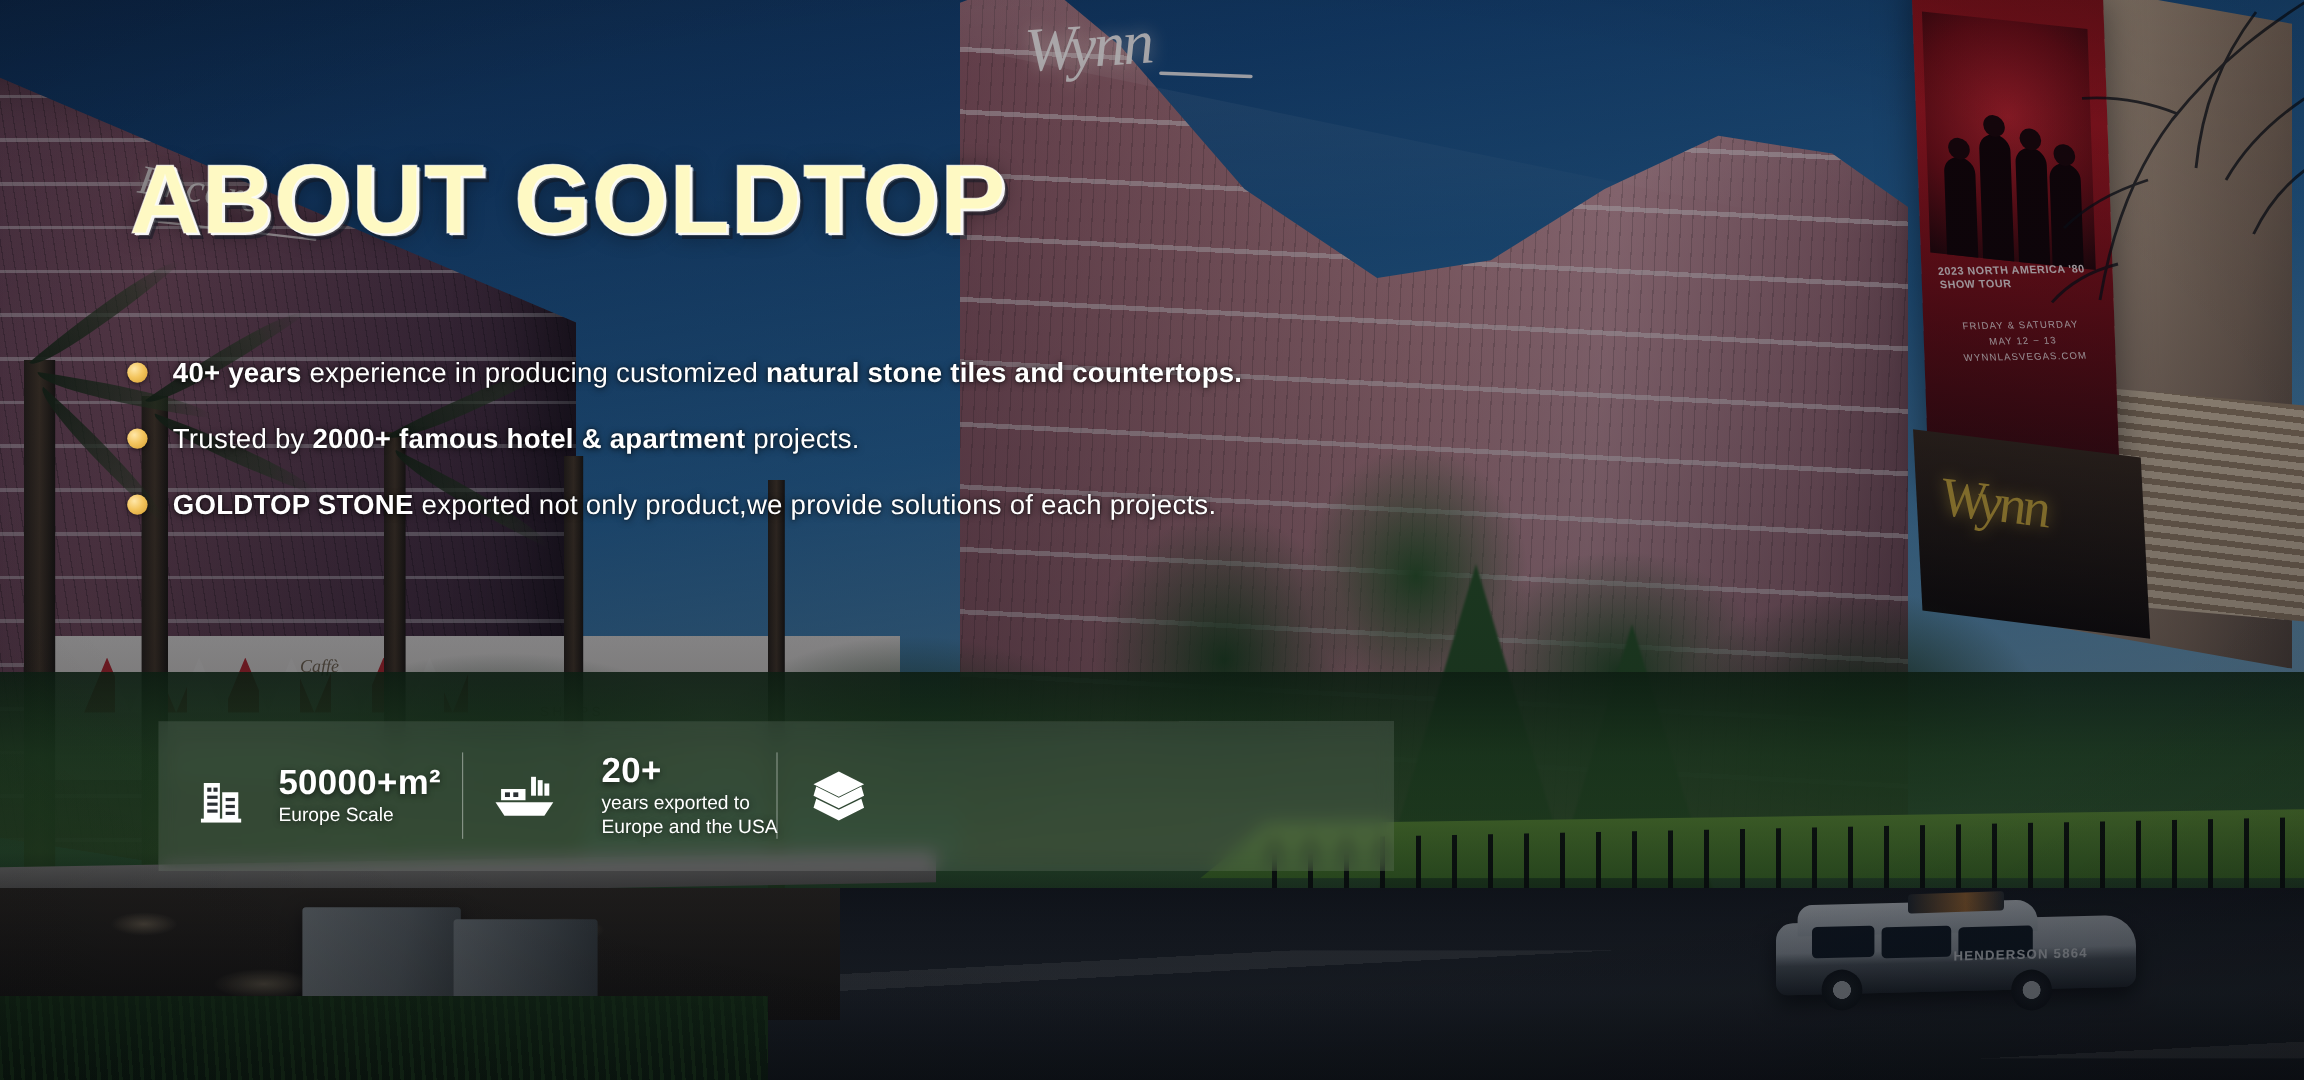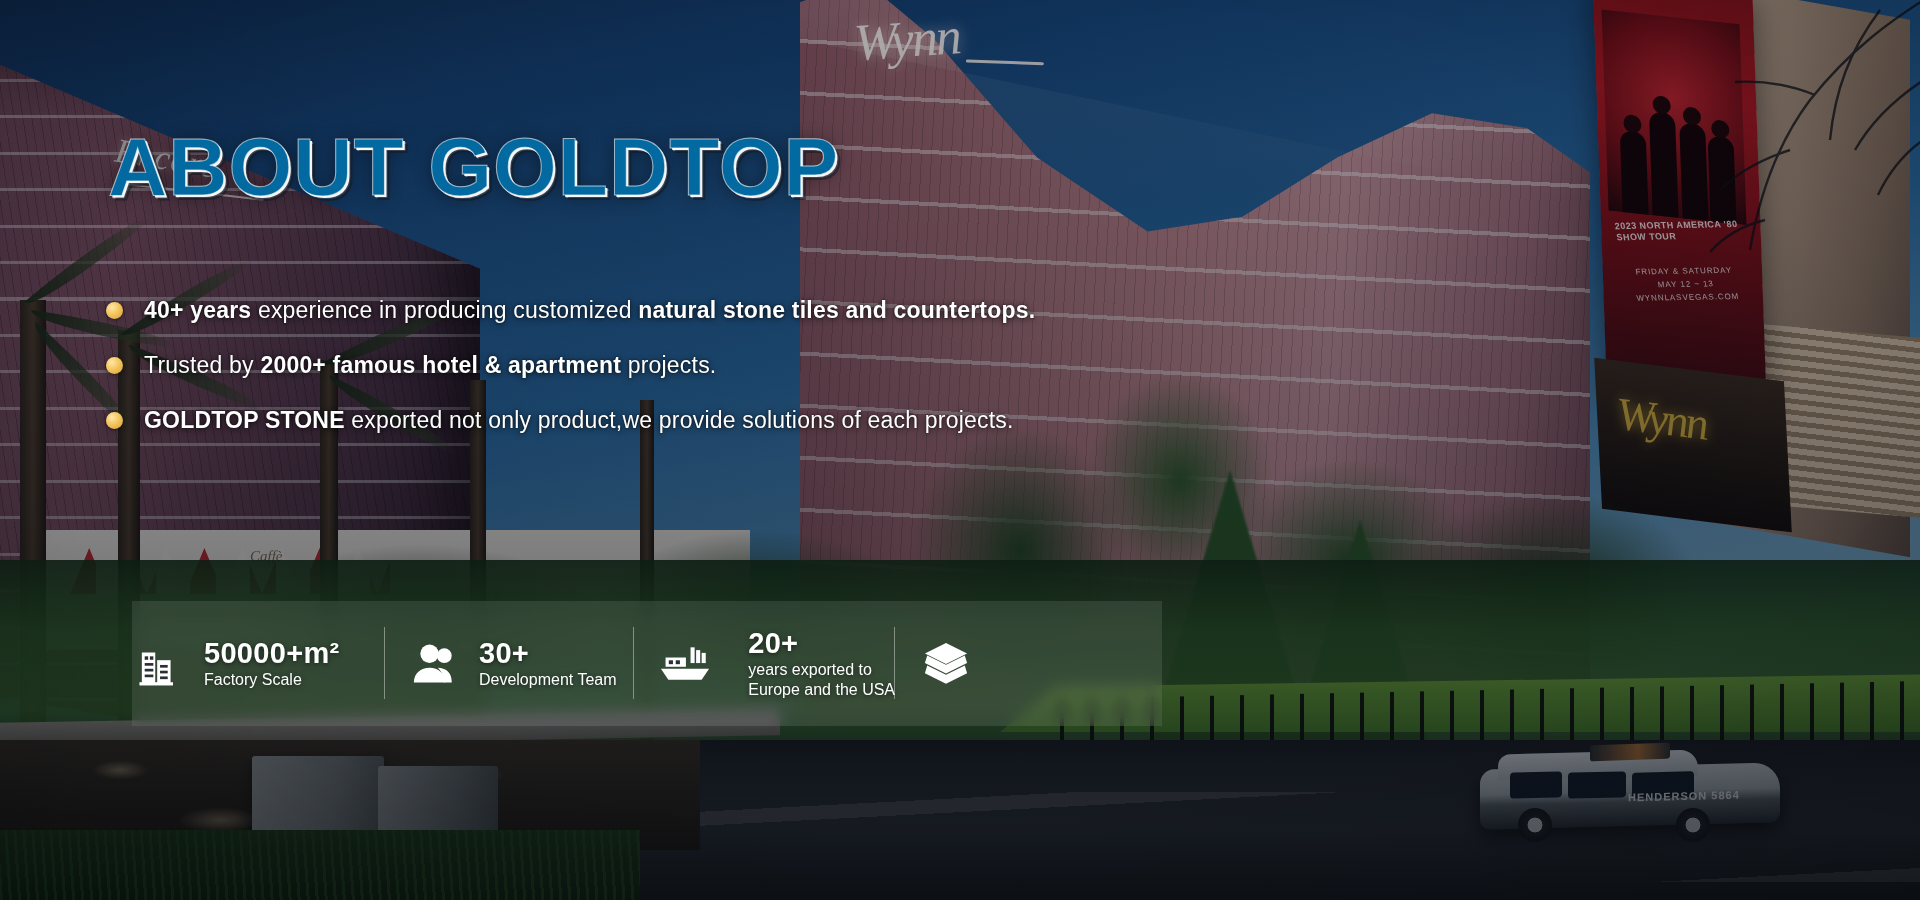--- a/index.html
+++ b/index.html
@@ -263,21 +263,21 @@
     position:absolute; inset:0; pointer-events:none;
     background:radial-gradient(ellipse 120% 110% at 50% 45%, rgba(0,0,0,0) 40%, rgba(0,0,0,.45) 100%);
   }
 
   
   .content{ position:absolute; inset:0; }
 
   .page-title{
     position:absolute; left:108px; top:126px;
     font-size:82px; font-weight:bold; letter-spacing:1px; line-height:1;
-    color:#0369a1;
+    color:#fef9c3;
     text-shadow:
       2px 2px 0 rgba(255,255,255,.95),
       5px 5px 0 rgba(20,26,36,.55),
       3px 3px 0 rgba(255,255,255,.35),
       0 2px 18px rgba(0,0,0,.45);
     -webkit-text-stroke:1px rgba(255,255,255,.6);
   }
 
   .bullets{ position:absolute; left:106px; top:283px; width:1300px; }
   .bullet{ display:flex; align-items:center; height:55px; }
@@ -305,21 +305,21 @@
     position:absolute; right:0; top:26px; height:72px; width:1px;
     background:rgba(255,255,255,.40);
   }
   .stat-ico{ width:58px; display:flex; justify-content:center; align-items:center; color:#fff; }
   .stat-txt{ margin-left:14px; color:#fff; }
   .stat-num{ font-size:29px; font-weight:bold; line-height:1.05; letter-spacing:.3px;
              text-shadow:0 1px 5px rgba(0,0,0,.6); }
   .stat-lbl{ font-size:16px; line-height:1.22; margin-top:2px; font-weight:400;
              text-shadow:0 1px 5px rgba(0,0,0,.6); }
 
-  .s1{ width:254px; }
+  .s1{ width:254px; padding-left:28px; }
   .s2{ width:250px; padding-left:22px; }
   .s3{ width:262px; padding-left:22px;justify-content:space-between; }
   .s4{ width:268px; padding-left:22px; }
 </style>
 </head>
 <body>
 
 <div id="stage">
 
   <div class="scene">
@@ -456,40 +456,25 @@
             <rect x="7" y="29" width="9" height="2.8" fill="#2a2f33"></rect>
             <rect x="7" y="35" width="9" height="2.8" fill="#2a2f33"></rect>
             <rect x="23" y="25" width="8" height="2.8" fill="#2a2f33"></rect>
             <rect x="23" y="31" width="8" height="2.8" fill="#2a2f33"></rect>
             <rect x="23" y="37" width="8" height="2.8" fill="#2a2f33"></rect>
             <rect x="1.5" y="43" width="35" height="3.4"></rect>
           </svg>
         </div>
         <div class="stat-txt">
           <div class="stat-num">50000+m²</div>
-          <div class="stat-lbl">Factory Scale</div>
+          <div class="stat-lbl">Europe Scale</div>
         </div>
         <span class="sep"></span>
       </div>
 
-      <div class="stat s2">
-        <div class="stat-ico">
-          <svg width="48" height="44" viewBox="0 0 52 44" fill="#ffffff">
-            <circle cx="19" cy="11" r="10"></circle>
-            <circle cx="35" cy="13" r="8"></circle>
-            <path d="M2 42c0-10 7.6-16 17-16s17 6 17 16z"></path>
-            <path d="M28 26c8.6 0 15 5.6 15 14.6V42H34.5c.3-6.2-2-11.4-6.5-16z"></path>
-          </svg>
-        </div>
-        <div class="stat-txt">
-          <div class="stat-num">30+</div>
-          <div class="stat-lbl">Development Team</div>
-        </div>
-        <span class="sep"></span>
-      </div>
 
       <div class="stat s3">
         <div class="stat-ico">
           <svg width="50" height="40" viewBox="0 0 54 40" fill="#ffffff">
             <rect x="33" y="2" width="4.4" height="17"></rect>
             <rect x="39" y="5" width="4.4" height="14"></rect>
             <rect x="45" y="8" width="4.4" height="11"></rect>
             <path d="M6 13h22v10H6z"></path>
             <rect x="9.5" y="16" width="4.5" height="4.2" fill="#2a2f33"></rect>
             <rect x="17" y="16" width="4.5" height="4.2" fill="#2a2f33"></rect>

